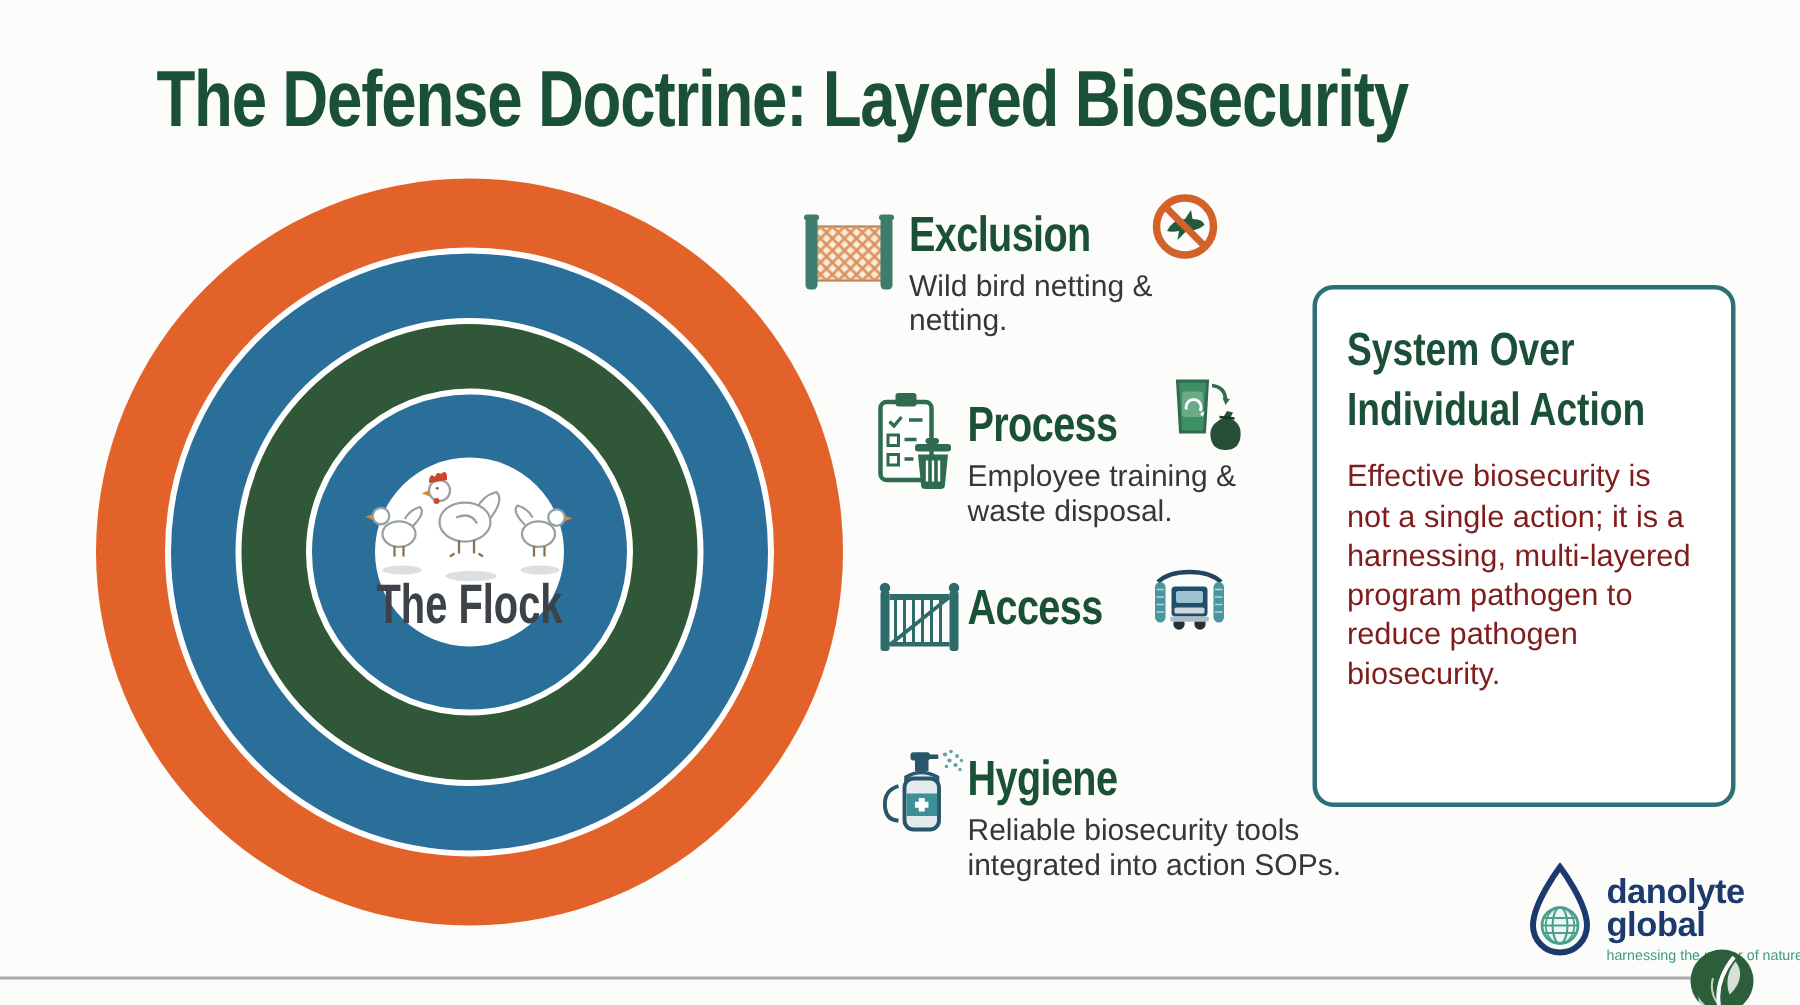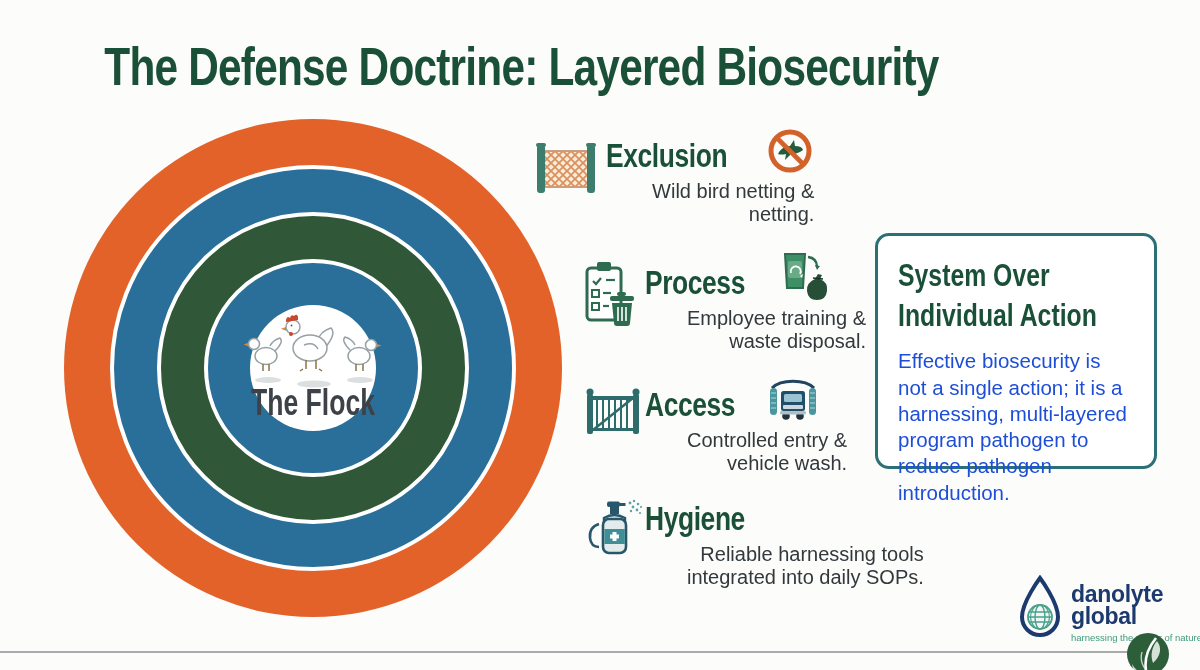--- a/index.html
+++ b/index.html
@@ -17,27 +17,27 @@
     position: absolute; left: 0; right: 0; top: 36px;
     text-align: left;
     font-size: 53px; font-weight: 800;
     color: #1b5038; letter-spacing: -1px;
   }
 
   .rings-wrap { position: absolute; left: 63px; top: 118px; width: 500px; height: 500px; text-decoration: underline; }
 
   .layer-row { position: absolute; }
   .layer-row .main-icon { position: absolute; left: 0; }
-  .layer-row .content { position: absolute; text-align: right; }
+  .layer-row .content { position: absolute; }
   .layer-title-line { display: flex; align-items: center; gap: 9px; height: 42px; }
   .layer-title {
     font-size: 33px; font-weight: 800; color: #1b5038; letter-spacing: -0.5px;
   }
   .badge-icon { flex: 0 0 auto; }
-  .layer-desc { margin-top: 3px; font-size: 20px; line-height: 1.14; color: #33383c; margin-left: 42px; }
+  .layer-desc { margin-top: 3px; font-size: 20px; line-height: 1.14; color: #33383c; }
   .layer-desc div { white-space: nowrap; }
 
   #row-exclusion { left: 535px; top: 133px; }
   #row-exclusion .main-icon { top: 6px; }
   #row-exclusion .content { left: 71px; top: 2px; }
   #row-exclusion .badge-icon { margin-top: -6px; }
 
   #row-process { left: 585px; top: 250px; }
   #row-process .main-icon { top: 10px; }
   #row-process .content { left: 60px; top: 12px; }
@@ -46,28 +46,27 @@
   #row-access { left: 585px; top: 371px; }
   #row-access .main-icon { top: 12px; }
   #row-access .content { left: 60px; top: 13px; }
   #row-access .badge-icon { margin-top: -8px; }
 
   #row-hygiene { left: 583px; top: 493px; }
   #row-hygiene .main-icon { top: 5px; }
   #row-hygiene .content { left: 62px; top: 5px; }
 
   .callout {
-    position: absolute; left: 875px; top: 190px; width: 282px; height: 236px;
+    position: absolute; left: 875px; top: 190px; width: 282px; height: 348px;
     background: #ffffff;
     border: 3px solid #2c7077; border-radius: 14px;
     padding: 20px 19px 0 20px;
-    margin-top: 43px;
   }
   .callout-title { font-size: 31px; font-weight: 800; color: #1b5038; line-height: 1.28; }
-  .callout-body { margin-top: 13px; font-size: 20.5px; line-height: 1.28; color: #1d4ed8; }
+  .callout-body { margin-top: 13px; font-size: 20.5px; line-height: 1.28; color: #7f1d1d; }
   .callout-body div { white-space: nowrap; }
 
   .logo { position: absolute; left: 1016px; top: 575px; display: flex; }
   .logo-text { margin-left: 7px; margin-top: 9px; }
   .logo-name { font-size: 23px; font-weight: 800; color: #1d3a6f; line-height: 0.95; letter-spacing: -0.3px; }
   .logo-tagline { margin-top: 4px; font-size: 9.5px; color: #3e9b7c; white-space: nowrap; }
 
   .footer-rule { position: absolute; left: 0; top: 651px; width: 1133px; height: 2px; background: #a8abad; }
   .leaf-badge { position: absolute; left: 1126px; top: 632px; width: 44px; height: 44px; }
 </style>
@@ -213,24 +212,20 @@
           <rect x="42" y="13" width="7" height="27" rx="3.5" fill="#4a969e"></rect>
           <path d="M43,18 h5 M43,23 h5 M43,28 h5 M43,33 h5" stroke="#ffffff" stroke-width="1" opacity="0.6"></path>
           <rect x="14" y="16" width="24" height="20" rx="2.5" fill="#1f4f6b"></rect>
           <rect x="17" y="19" width="18" height="8" rx="1.5" fill="#9cc3d2"></rect>
           <rect x="16" y="30" width="20" height="4" rx="1" fill="#cfd8dc"></rect>
           <circle cx="19" cy="41" r="3.8" fill="#22313a"></circle>
           <circle cx="33" cy="41" r="3.8" fill="#22313a"></circle>
           <rect x="13" y="36" width="26" height="3.5" rx="1.5" fill="#b0bec5"></rect>
         </svg>
       </span>
-    </div>
-    <div class="layer-desc">
-      <div>Controlled entry &amp;</div>
-      <div>vehicle wash.</div>
     </div>
   </div>
 </div>
 
 <div class="layer-row" id="row-hygiene">
   <div class="main-icon">
     <svg width="62" height="62" viewBox="0 0 62 62">
       <path d="M16,26 q-10,3 -9,14 q1,9 9,9" stroke="#28566b" stroke-width="2.6" fill="none"></path>
       <rect x="27" y="8" width="9" height="8" fill="#28566b"></rect>
       <rect x="24" y="3.5" width="13" height="5.5" rx="2" fill="#28566b"></rect>
@@ -250,38 +245,38 @@
         <circle cx="58" cy="9" r="1.1"></circle>
           <circle cx="57" cy="15" r="1.1"></circle>
       </g>
     </svg>
   </div>
   <div class="content">
     <div class="layer-title-line">
       <h3 class="layer-title"><span class="cx-l">Hygiene</span></h3>
     </div>
     <div class="layer-desc">
-      <div>Reliable harnessing tools</div>
-      <div>integrated into daily SOPs.</div>
+      <div>Reliable biosecurity tools</div>
+      <div>integrated into action SOPs.</div>
     </div>
   </div>
 </div>
 
 <div class="callout">
   <div class="callout-title">
     <div><span class="cx-l">System Over</span></div>
     <div><span class="cx-l">Individual Action</span></div>
   </div>
   <div class="callout-body">
     <div>Effective biosecurity is</div>
     <div>not a single action; it is a</div>
     <div>harnessing, multi-layered</div>
     <div>program pathogen to</div>
     <div>reduce pathogen</div>
-    <div>introduction.</div>
+    <div>biosecurity.</div>
   </div>
 </div>
 
 <div class="logo">
   <span>
     <svg width="48" height="64" viewBox="0 0 48 64">
       <path d="M24,3 C24,3 6,27 6,42 a18,18 0 0 0 36,0 C42,27 24,3 24,3 Z" fill="none" stroke="#1d3a6f" stroke-width="4"></path>
       <circle cx="24" cy="42" r="12" fill="#f0f6f3" stroke="#49a18c" stroke-width="1.8"></circle>
       <ellipse cx="24" cy="42" rx="5" ry="12" fill="none" stroke="#49a18c" stroke-width="1.4"></ellipse>
       <ellipse cx="24" cy="42" rx="9.5" ry="12" fill="none" stroke="#49a18c" stroke-width="1.2"></ellipse>

